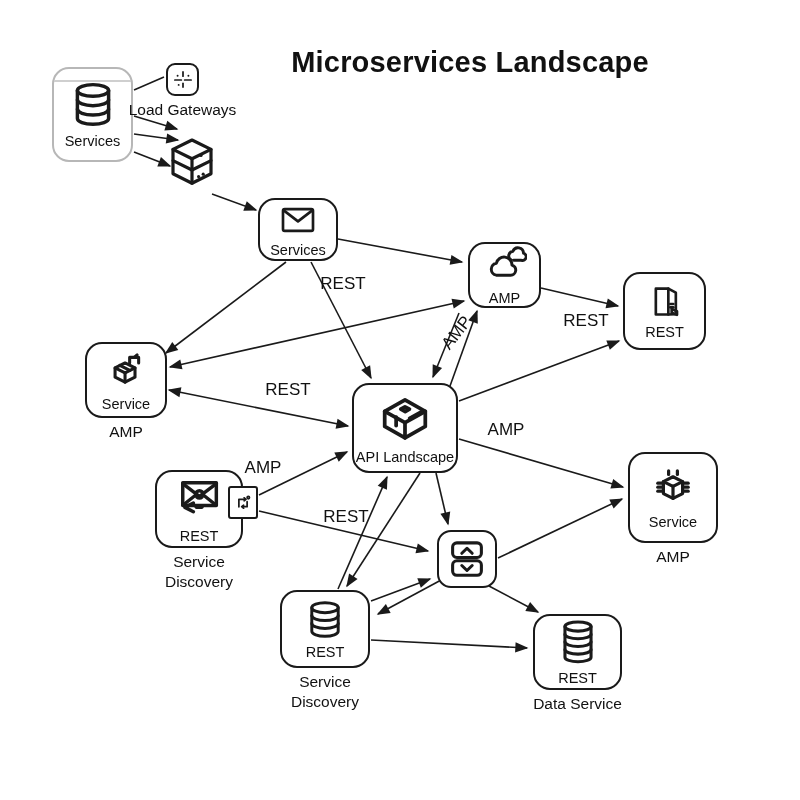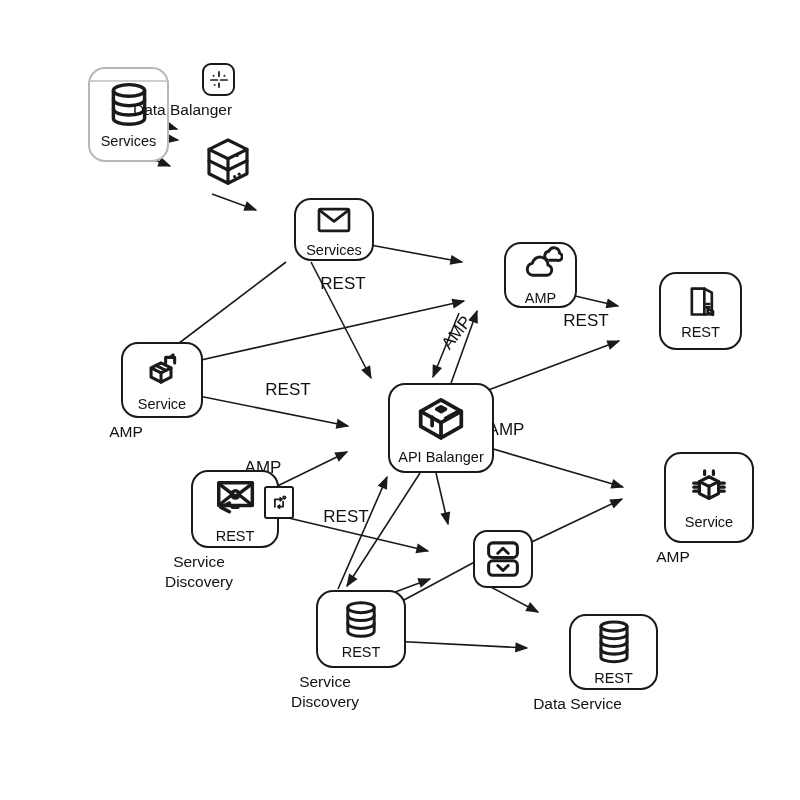--- a/index.html
+++ b/index.html
@@ -3,38 +3,39 @@
 <meta charset="utf-8">
 <style>
   html,body{margin:0;padding:0;background:#fff;}
   .stage{position:relative;width:800px;height:800px;background:#ffffff;overflow:hidden;
          font-family:"Liberation Sans",sans-serif;color:#111;}
   .title{position:absolute;left:250px;top:46px;width:440px;text-align:center;
          font-size:29px;font-weight:700;letter-spacing:.2px;color:#111;}
   #edges-layer{position:absolute;left:0;top:0;z-index:1;}
   .node{position:absolute;box-sizing:border-box;border:2.2px solid #1a1a1a;border-radius:17px;
         background:#fff;display:flex;flex-direction:column;align-items:center;
-        justify-content:center;gap:3px;z-index:2;margin-left:36px;}
+        justify-content:center;gap:3px;z-index:2;}
   .node.gray{border-color:#b7b7b7;}
   .hdrline{position:absolute;top:11px;left:0;right:0;border-top:2px solid #cfcfcf;}
   .node.plain{border:none;border-radius:0;background:transparent;}
   .node.sq{border-radius:9px;}
   .node.connector{border-radius:3px;border-width:2px;z-index:3;}
   .node.mid{border-radius:14px;}
   .nlabel{font-size:14.5px;line-height:1.05;color:#111;white-space:nowrap;}
   .sub{position:absolute;z-index:2;text-align:center;font-size:15.5px;line-height:1.3;color:#111;}
   .elabel{position:absolute;z-index:2;font-size:17px;color:#111;transform:translate(-50%,-50%);
           white-space:nowrap;}
   .icon-wrap{display:flex;align-items:center;justify-content:center;}
   .icon-wrap svg{stroke:#1a1a1a;fill:none;stroke-width:1.6;stroke-linecap:round;stroke-linejoin:round;}
 </style>
 </head>
 <body>
 
 <div class="stage">
+  <div class="title">Microservices Landscape</div>
   <svg id="edges-layer" width="800" height="800" viewBox="0 0 800 800">
     <defs>
       <marker id="ah" viewBox="0 0 10 8" refX="8.6" refY="4" markerWidth="9" markerHeight="7.4" orient="auto-start-reverse">
         <path d="M0.5 0.5 L9.6 4 L0.5 7.5 Z" fill="#1a1a1a"></path>
       </marker>
     </defs>
     <g id="edge-group">
         <line x1="134" y1="90" x2="164" y2="77" stroke="#1a1a1a" stroke-width="1.6"></line>
         <line x1="134" y1="116" x2="177" y2="129" stroke="#1a1a1a" stroke-width="1.6" marker-end="url(#ah)"></line>
         <line x1="134" y1="134" x2="178" y2="140" stroke="#1a1a1a" stroke-width="1.6" marker-end="url(#ah)"></line>
@@ -88,21 +89,21 @@
             <path d="M12 4.5v4"></path>
             <circle cx="7" cy="8" r="0.9" fill="#1a1a1a" stroke="none"></circle>
             <circle cx="17" cy="8" r="0.9" fill="#1a1a1a" stroke="none"></circle>
             <path d="M4.5 12h6"></path>
             <path d="M13.5 12h6"></path>
             <path d="M12 15v3.5"></path>
             <circle cx="8" cy="16.5" r="0.9" fill="#1a1a1a" stroke="none"></circle>
           </svg>
         </span>
       </div>
-      <div class="sub" style="width: 110px; left: 127.5px; top: 100px;">Data Balanger</div>
+      <div class="sub" style="width: 110px; left: 127.5px; top: 100px;">Load Gateways</div>
       <div class="node plain" style="left: 168px; top: 136px; width: 48px; height: 66px;">
         <span class="icon-wrap">
           <svg width="48" height="64" viewBox="0 0 24 32">
             <path d="M12 1.5L21.5 6.2 12 10.9 2.5 6.2z"></path>
             <path d="M2.5 6.2v5.6L12 16.5l9.5-4.7V6.2"></path>
             <path d="M12 10.9v5.6"></path>
             <path d="M2.5 11.8v6.6L12 23.1l9.5-4.7v-6.6"></path>
             <path d="M12 16.5v6.6"></path>
             <circle cx="16.5" cy="9.2" r="0.8" fill="#1a1a1a" stroke="none"></circle>
             <circle cx="15.3" cy="19.8" r="0.8" fill="#1a1a1a" stroke="none"></circle>
@@ -158,21 +159,21 @@
         <span class="icon-wrap">
           <svg width="56" height="56" viewBox="0 0 24 24">
             <path d="M12 3.8L20.7 8.7 12 13.6 3.3 8.7z"></path>
             <path d="M3.3 8.7v6.5L12 20.1v-6.5"></path>
             <path d="M20.7 8.7v6.5L12 20.1"></path>
             <path d="M10.2 7.8l1.8-1 1.9 1-1.8 1z"></path>
             <path d="M14 11.7l5.2-2.9"></path>
             <path d="M8.2 14.8v-3.6"></path>
           </svg>
         </span>
-        <div class="nlabel">API Balanger</div>
+        <div class="nlabel">API Landscape</div>
       </div>
       <div class="node" style="left: 155px; top: 470px; width: 88px; height: 78px;">
         <span class="icon-wrap">
           <svg width="52" height="52" viewBox="0 0 24 24">
             <rect x="4.5" y="4" width="15.5" height="10.5"></rect>
             <path d="M4.5 4.4l7.7 5.9 7.8-5.9"></path>
             <path d="M4.7 14.3l5.8-4.6"></path>
             <path d="M19.8 14.3L14 9.7"></path>
             <circle cx="12.2" cy="9.4" r="1.7"></circle>
             <path d="M9.4 13.4l-3.9 2 3.9 2"></path>

